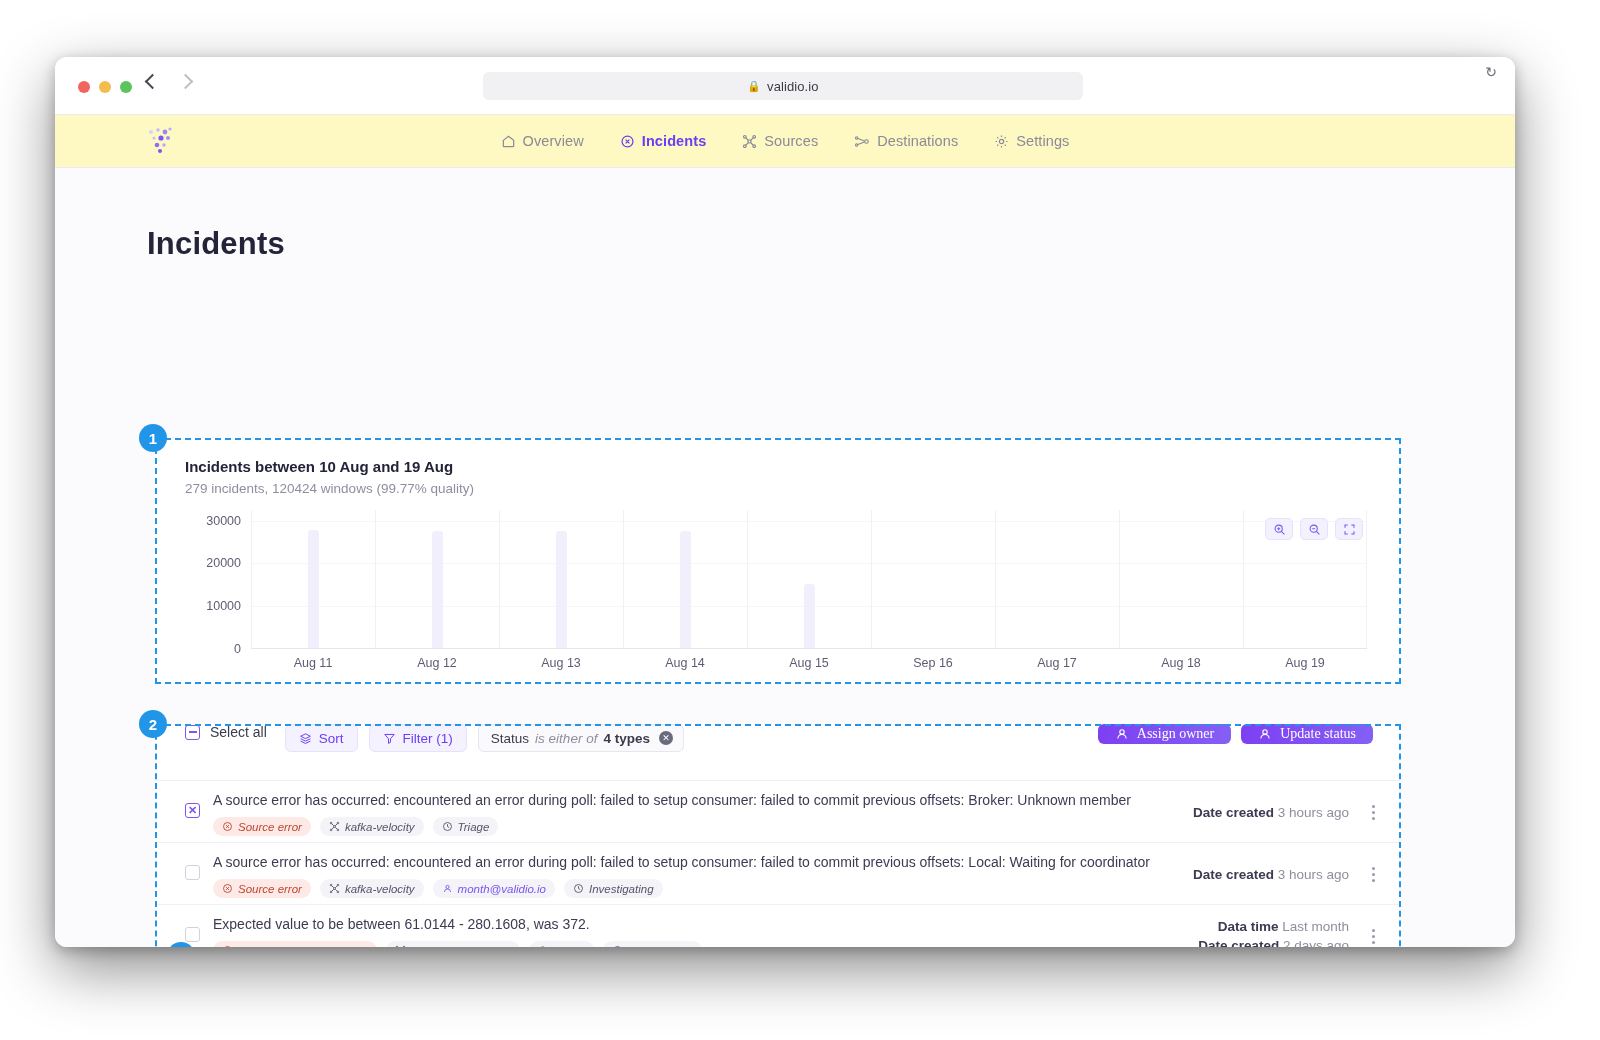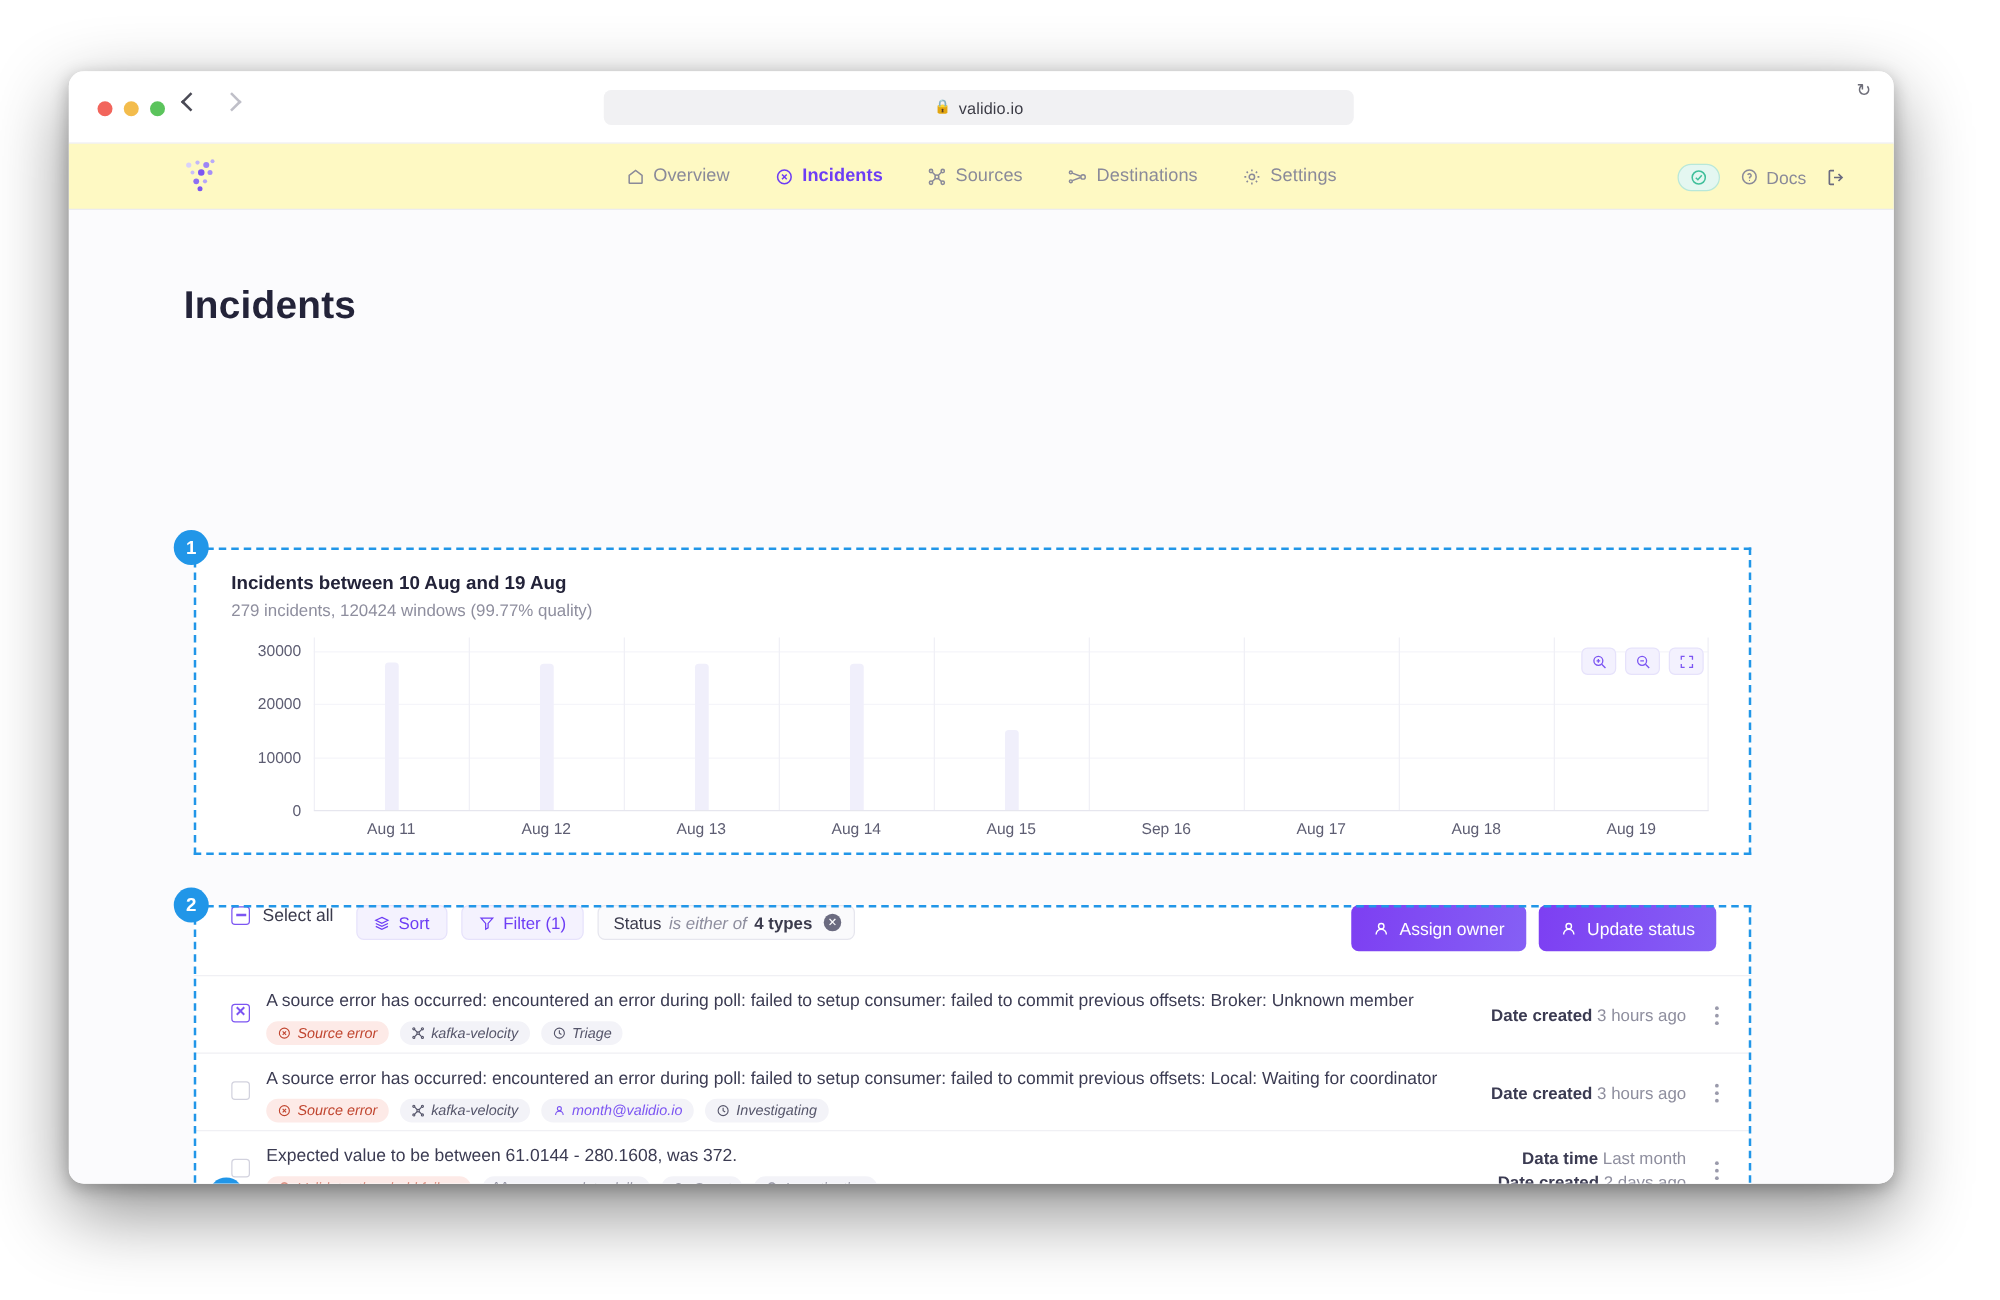--- a/index.html
+++ b/index.html
@@ -186,23 +186,23 @@
   #filterchip b { font-weight: bold; }
   .x-circle {
     width: 14px; height: 14px; border-radius: 50%;
     background: #6b6b80; color: #fff; font-size: 9px;
     display: flex; align-items: center; justify-content: center;
     margin-left: 3px;
   }
   #toolbarright { margin-left: auto; display: flex; gap: 10px; }
   .pbtn {
     display: flex; align-items: center; gap: 8px;
-    height: 37px; padding: 0 17px; border-radius: 6px;
+    height: 20px; padding: 0 17px; border-radius: 6px;
     background: linear-gradient(100deg,#7d3ff2,#8560f5);
-    color: #ffffff; font-size: 14px;
+    color: #ffffff; font-size: 14px; font-family: Liberation Serif, serif;
   }
 
   
   .row {
     height: 62px; position: relative;
     border-top: 1px solid #f0f0f4;
     padding-left: 30px;
   }
   .row-check {
     position: absolute; left: 30px; top: 22px;
@@ -315,40 +315,20 @@
       </div>
       <div class="navitem">
         <svg width="15" height="15" viewBox="0 0 16 16" fill="none" stroke="currentColor" stroke-width="1.3">
           <circle cx="8" cy="8" r="2.3"></circle>
           <path d="M8 1.6v1.6M8 12.8v1.6M1.6 8h1.6M12.8 8h1.6M3.5 3.5l1.1 1.1M11.4 11.4l1.1 1.1M12.5 3.5l-1.1 1.1M4.6 11.4l-1.1 1.1"></path>
         </svg>
         <span>Settings</span>
       </div>
     </div>
 
-    <div id="navright">
-      <div id="statusbadge">
-        <svg width="14" height="14" viewBox="0 0 16 16" fill="none" stroke="#3fbf9a" stroke-width="1.4">
-          <circle cx="8" cy="8" r="6"></circle>
-            <path d="M5.3 8.2 7.2 10 10.8 6"></path>
-        </svg>
-      </div>
-      <div id="docs">
-        <svg width="15" height="15" viewBox="0 0 16 16" fill="none" stroke="currentColor" stroke-width="1.3">
-          <circle cx="8" cy="8" r="5.8"></circle>
-            <path d="M6.6 6.3a1.5 1.5 0 1 1 1.6 2.1v.9"></path>
-            <circle cx="8.1" cy="11" r=".5" fill="currentColor" stroke="none"></circle>
-        </svg>
-        <span>Docs</span>
-      </div>
-      <svg width="16" height="16" viewBox="0 0 16 16" fill="none" stroke="#6b6b80" stroke-width="1.35">
-        <path d="M6.2 2.5H3.2a.7.7 0 0 0-.7.7v9.6a.7.7 0 0 0 .7.7h3"></path>
-        <path d="M9.8 5.2 12.6 8l-2.8 2.8M12.6 8H6.2"></path>
-      </svg>
-    </div>
   </div>
 
   <div id="page">
     <div id="pagetitle">Incidents</div>
 
     <div class="ann-box" style="left:100px; top:270px; width:1246px; height:246px;"></div>
     <div class="ann-num" style="left:84px; top:256px;">1</div>
 
     <div id="chartcard">
       <div id="chart-title">Incidents between 10 Aug and 19 Aug</div>

